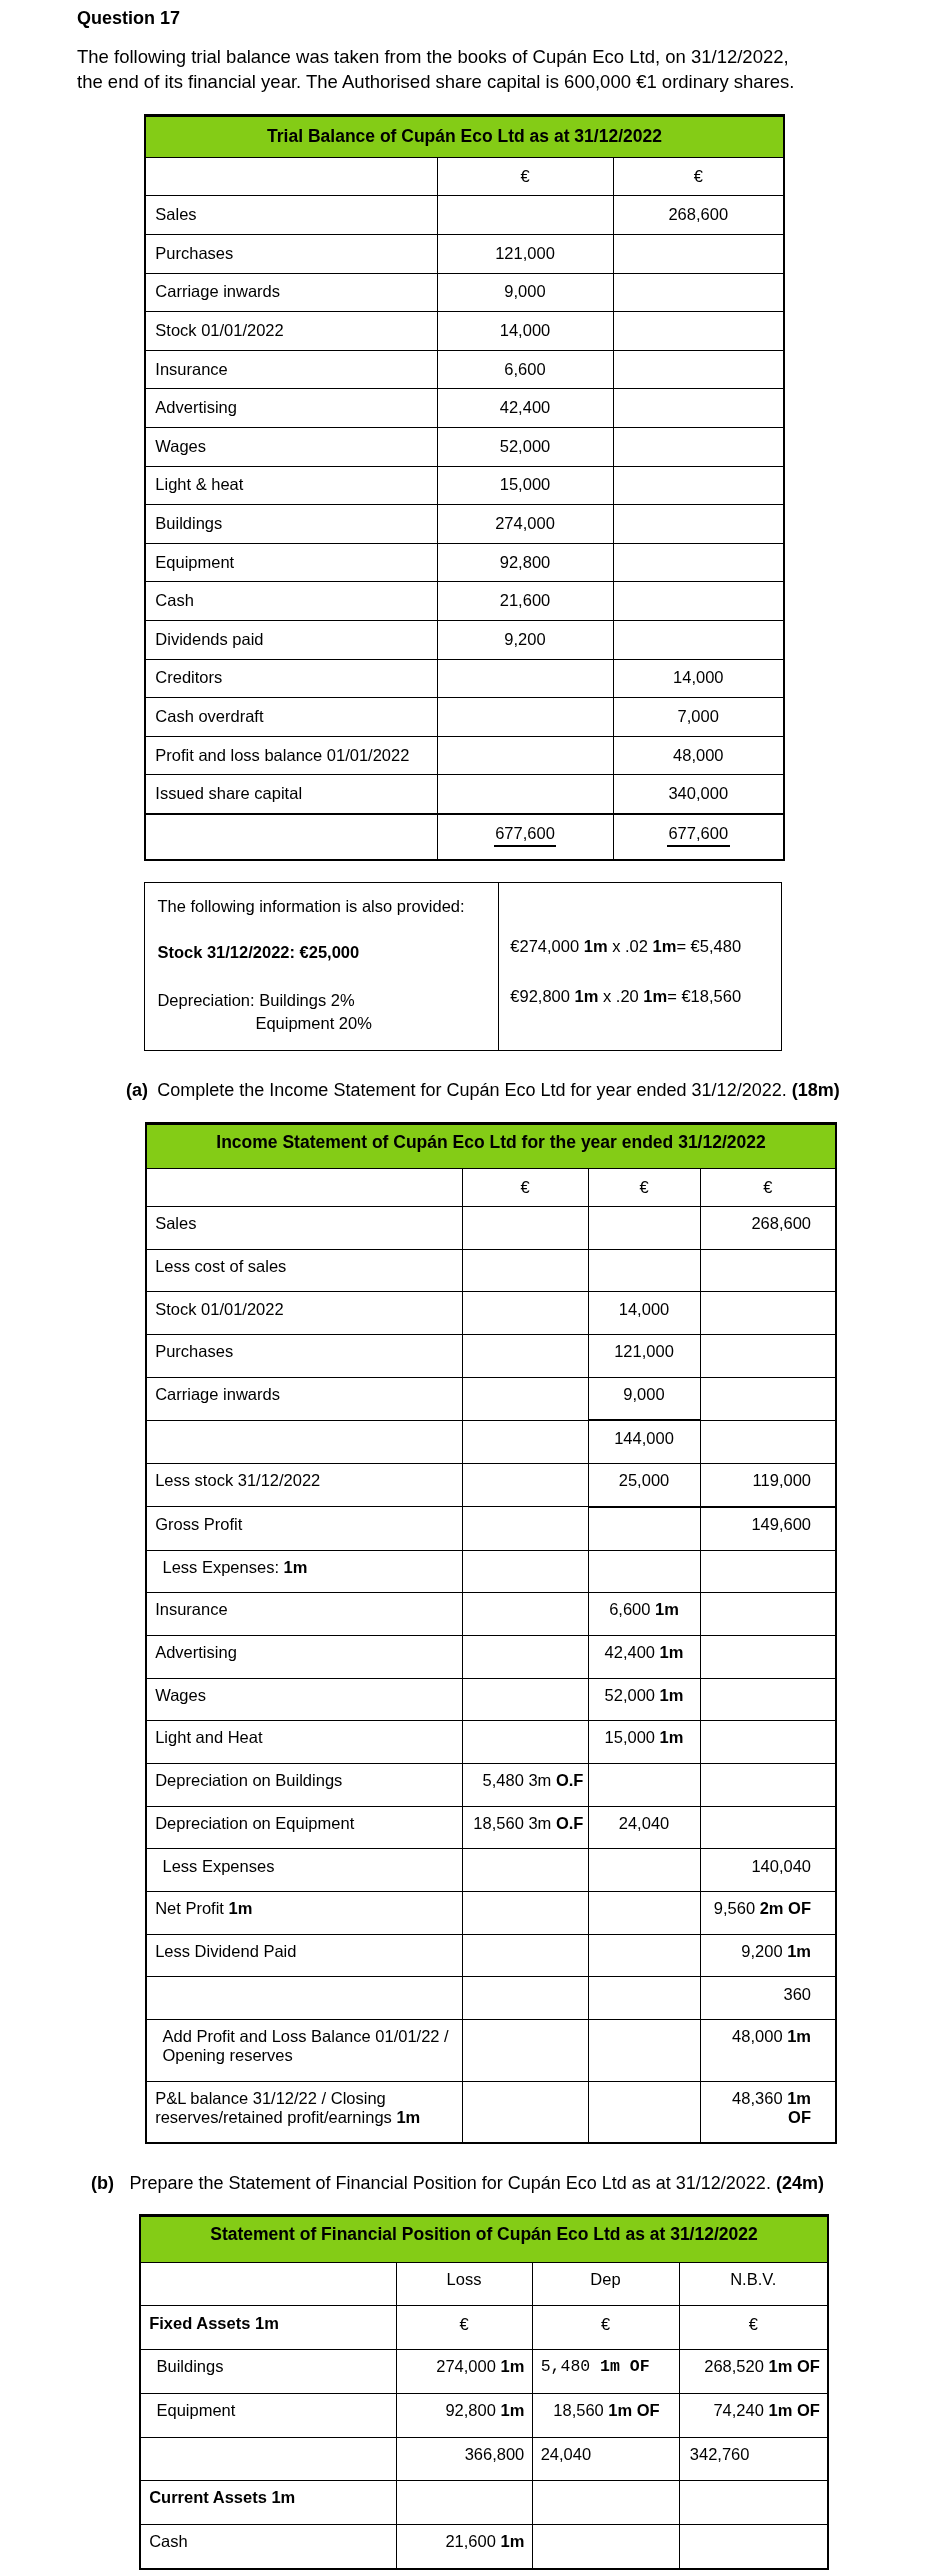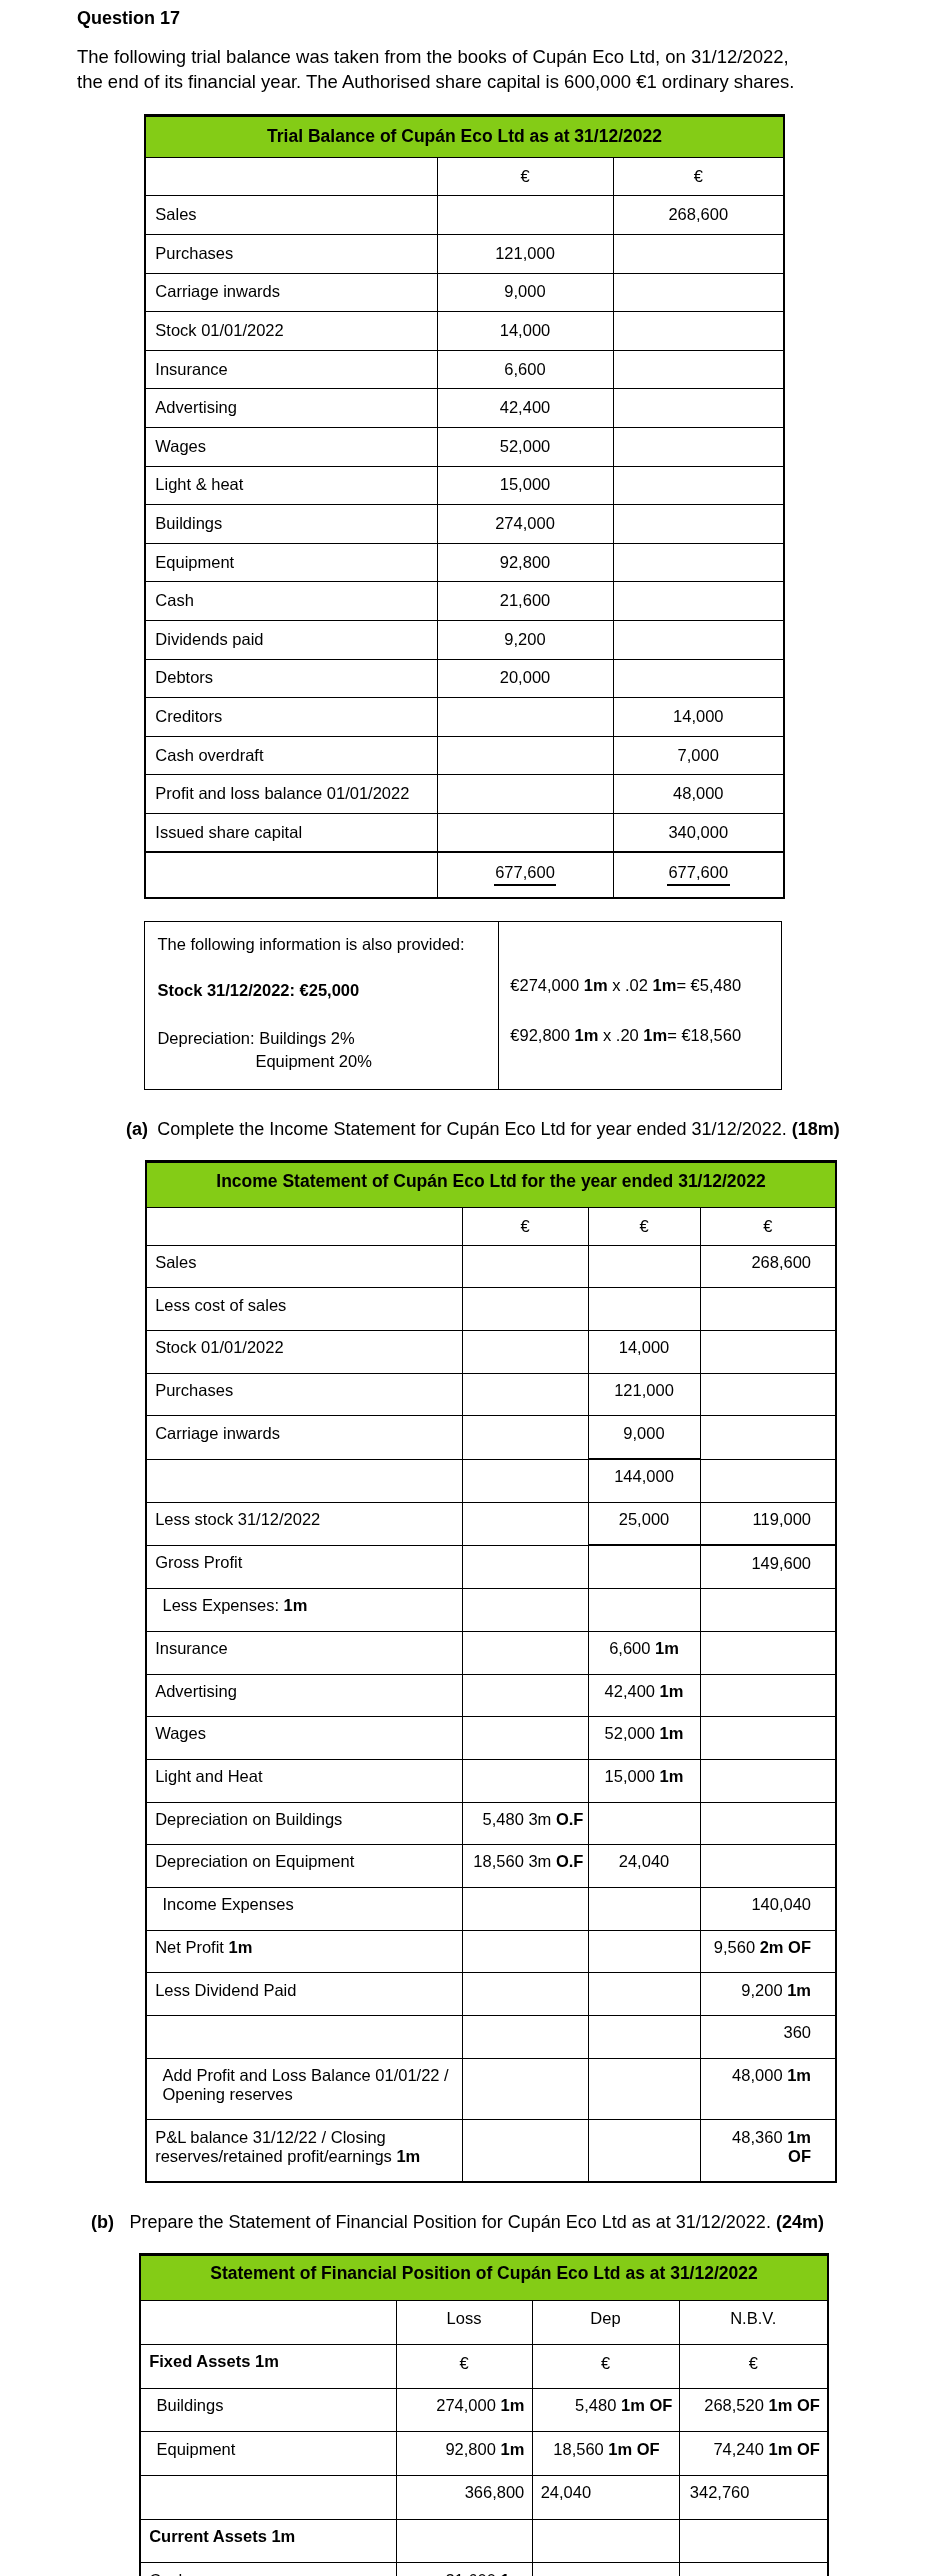--- a/index.html
+++ b/index.html
@@ -129,25 +129,20 @@
         <td>Cash</td>
         <td class="num">21,600</td>
         <td class="num"></td>
       </tr>
   <tr>
         <td>Dividends paid</td>
         <td class="num">9,200</td>
         <td class="num"></td>
       </tr>
   <tr>
-        <td>Debtors</td>
-        <td class="num">20,000</td>
-        <td class="num"></td>
-      </tr>
-  <tr>
         <td>Creditors</td>
         <td class="num"></td>
         <td class="num">14,000</td>
       </tr>
   <tr>
         <td>Cash overdraft</td>
         <td class="num"></td>
         <td class="num">7,000</td>
       </tr>
   <tr>
@@ -287,21 +282,21 @@
         <td class="c2"></td>
         <td class="c3"></td>
       </tr>
   <tr>
         <td>Depreciation on Equipment</td>
         <td class="c1">18,560 3m <b>O.F</b></td>
         <td class="c2">24,040</td>
         <td class="c3"></td>
       </tr>
   <tr>
-        <td class="ind">Income Expenses</td>
+        <td class="ind">Less Expenses</td>
         <td class="c1"></td>
         <td class="c2"></td>
         <td class="c3">140,040</td>
       </tr>
   <tr>
         <td>Net Profit <b>1m</b></td>
         <td class="c1"></td>
         <td class="c2"></td>
         <td class="c3">9,560 <b>2m OF</b></td>
       </tr>
@@ -356,21 +351,21 @@
   </tr>
   <tr>
         <td><b>Fixed Assets 1m</b></td>
         <td class="cur">€</td>
         <td class="cur">€</td>
         <td class="cur">€</td>
       </tr>
   <tr>
         <td class="ind">Buildings</td>
         <td class="cost">274,000 <b>1m</b></td>
-        <td class="dep" style="text-align:right;padding-right:6.2px;">5,480 <b>1m OF</b></td>
+        <td class="dep" style="text-align:left;padding-right:6.2px;font-family:Liberation Mono, monospace;">5,480 <b>1m OF</b></td>
         <td class="nbv r">268,520 <b>1m OF</b></td>
       </tr>
   <tr>
         <td class="ind">Equipment</td>
         <td class="cost">92,800 <b>1m</b></td>
         <td class="dep" style="padding-right:6.2px;">18,560 <b>1m OF</b></td>
         <td class="nbv r">74,240 <b>1m OF</b></td>
       </tr>
   <tr>
         <td></td>

